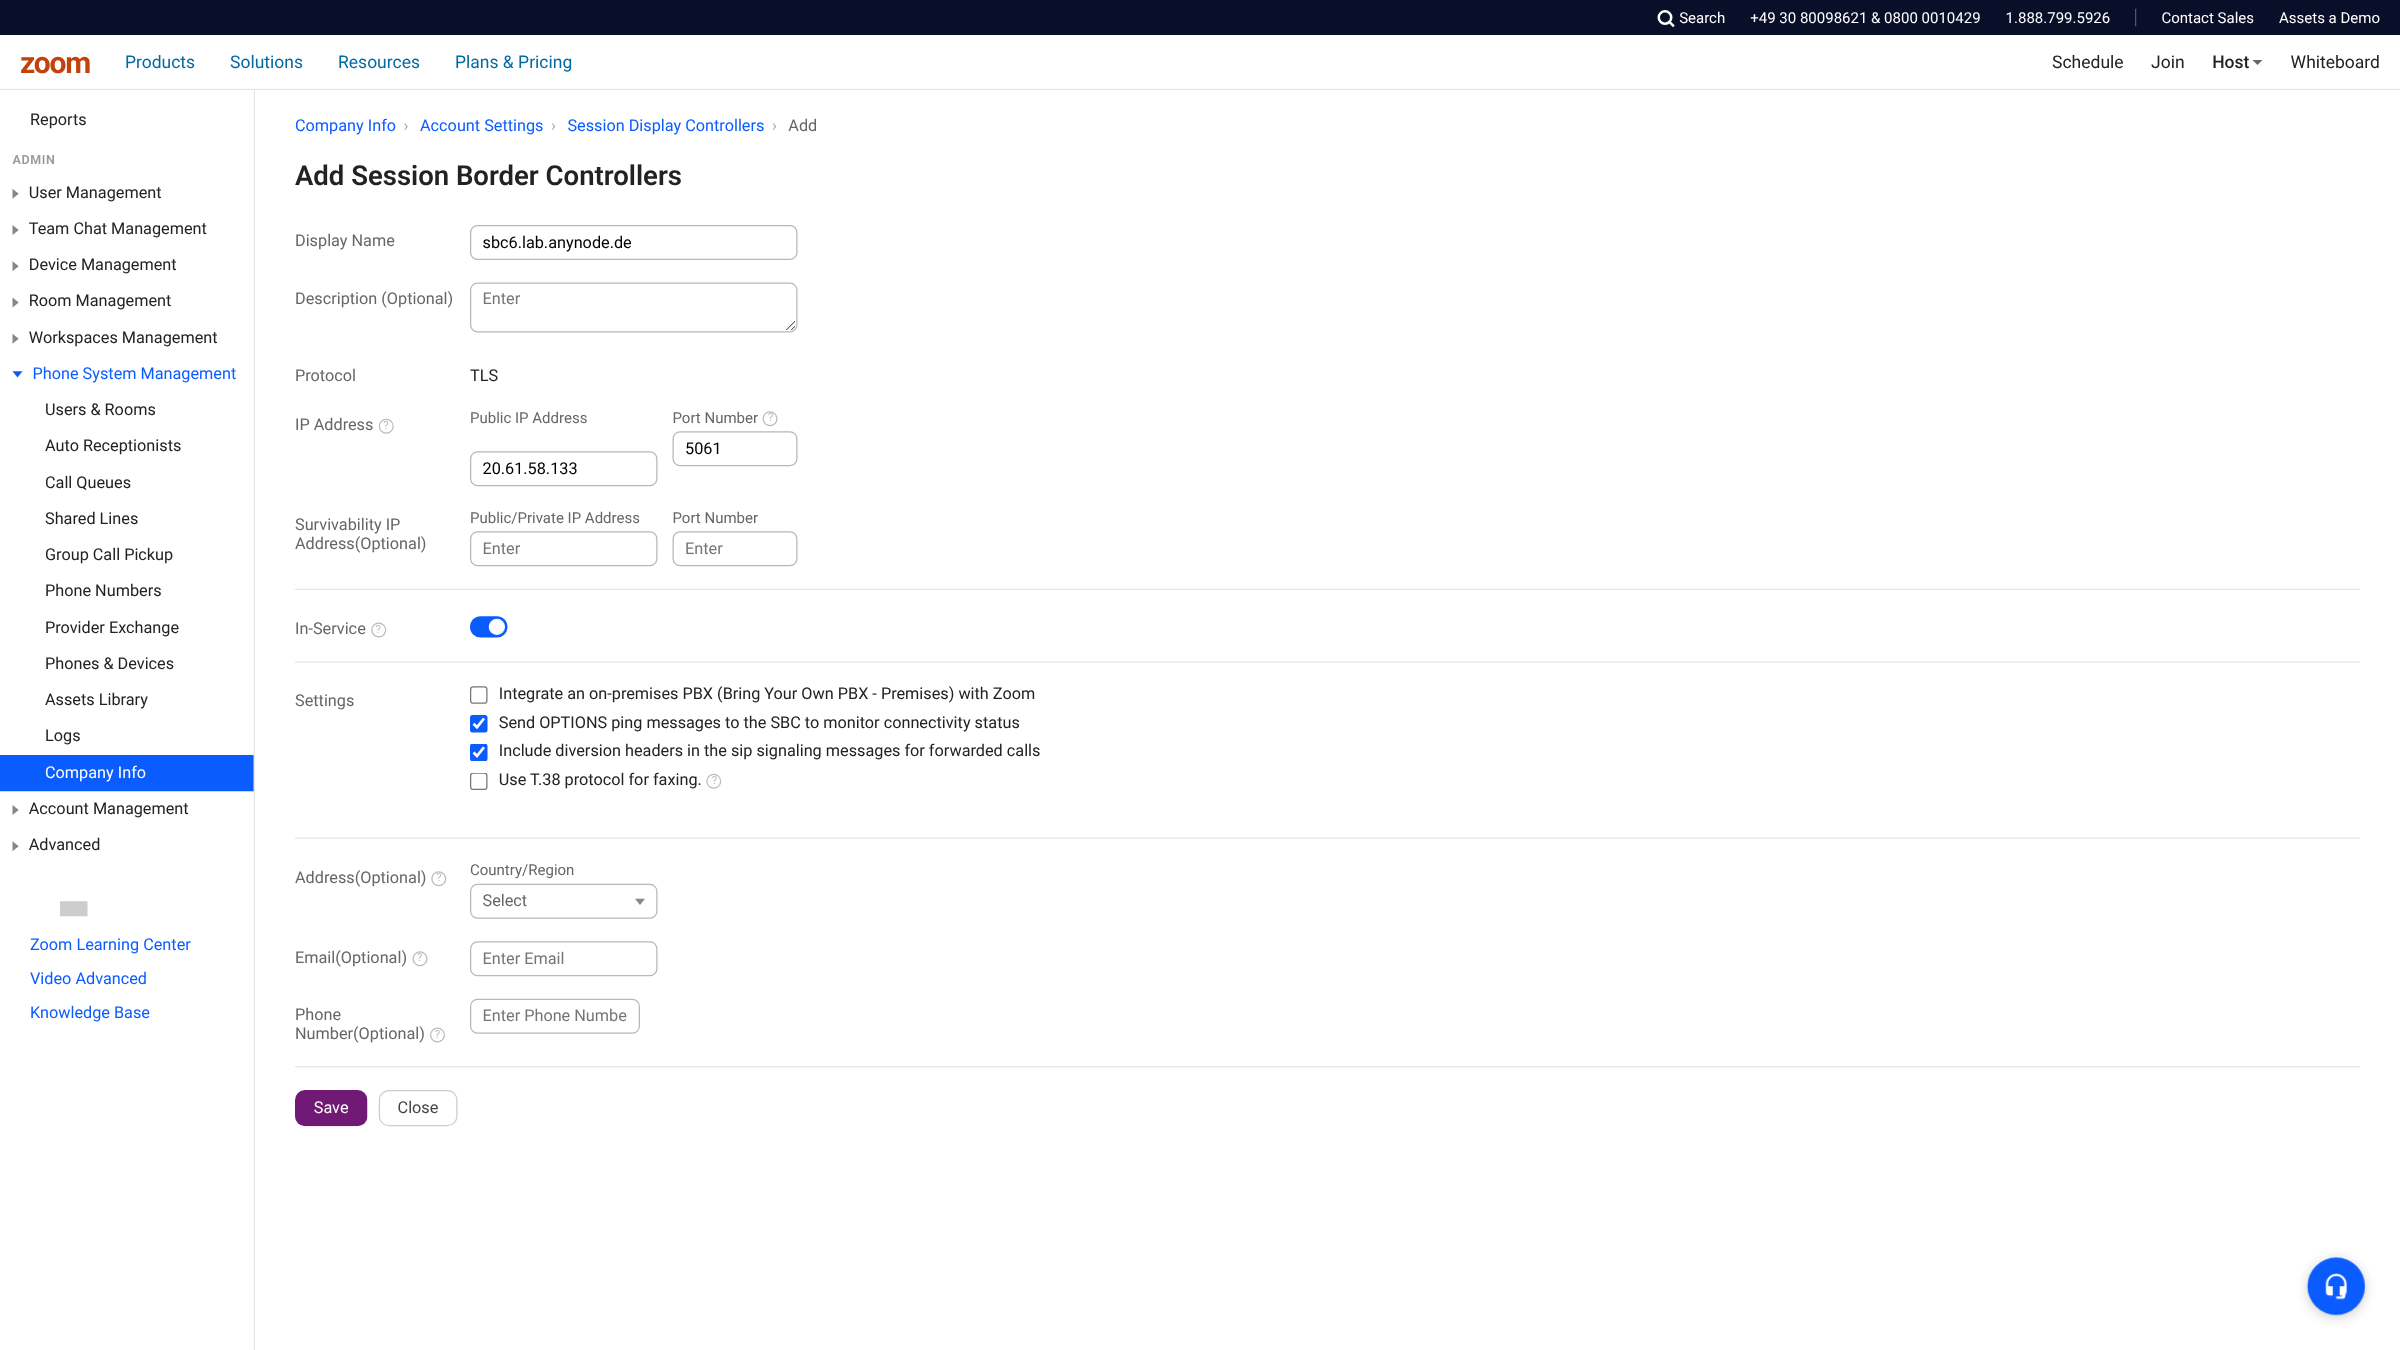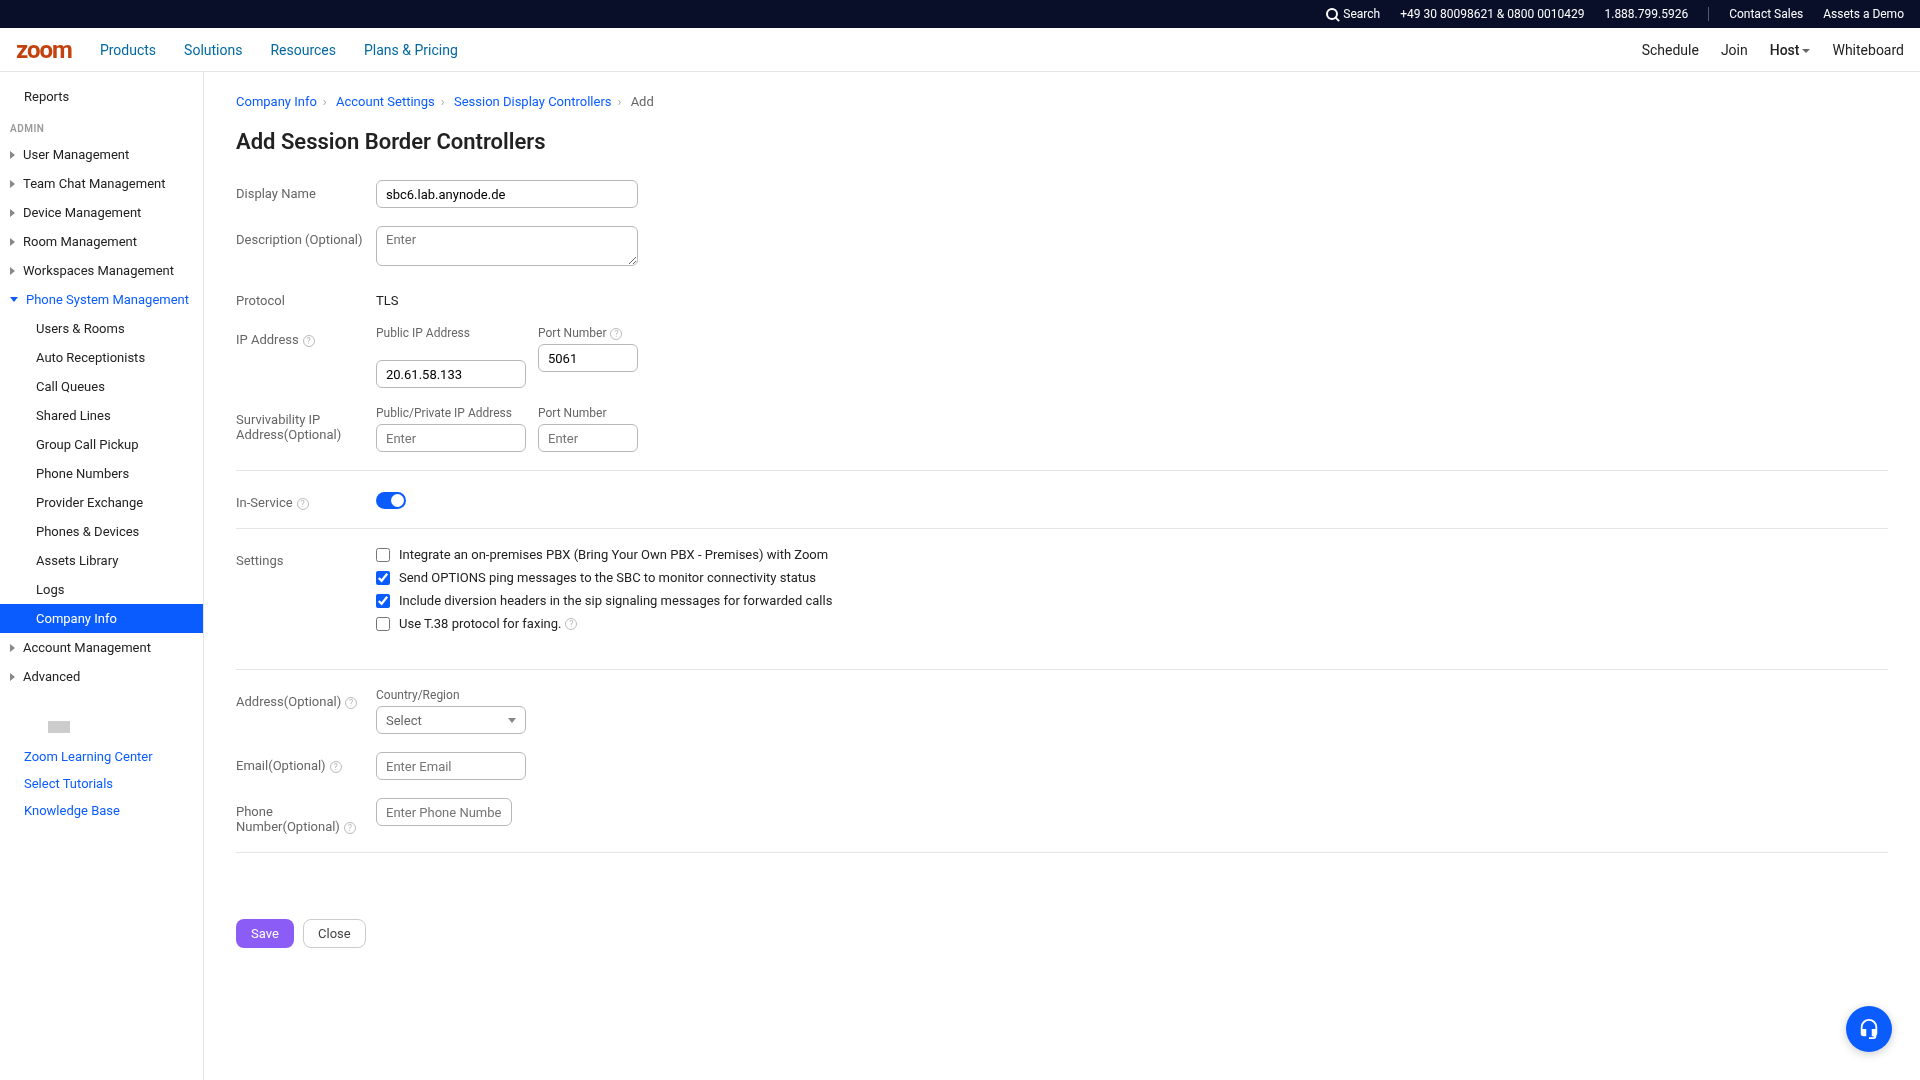--- a/index.html
+++ b/index.html
@@ -58,21 +58,21 @@
 .checkbox-row { display: flex; align-items: center; margin-bottom: 8px; font-size: 13px; }
 .checkbox-row input { margin-right: 9px; width: 14px; height: 14px; accent-color: #0b5cff; }
 .beta-badge { background: #6b5ce5; color: #fff; font-size: 10px; padding: 1px 5px; border-radius: 3px; margin-left: 6px; display: inline-block; }
 
 .select-wrap { position: relative; width: 150px; }
 .select-wrap select { width: 100%; height: 28px; appearance: none; padding-right: 24px; color: #666; }
 .select-wrap::after { content: ""; position: absolute; right: 10px; top: 12px; border-style: solid; border-width: 5px 4px 0 4px; border-color: #888 transparent transparent transparent; pointer-events: none; }
 
 .btn-row { margin-top: 16px; }
 .btn { display: inline-block; padding: 6px 14px; border-radius: 8px; font-size: 13px; cursor: pointer; border: 1px solid transparent; }
-.btn.primary { background: #8b5cf6; color: #fff; margin-top: 48px; }
+.btn.primary { background: #701a75; color: #fff; }
 .btn.secondary { background: #fff; border-color: #ccc; color: #444; margin-left: 6px; }
 
 .fab { position: fixed; right: 28px; bottom: 28px; width: 46px; height: 46px; border-radius: 50%; background: #0b5cff; display: flex; align-items: center; justify-content: center; box-shadow: 0 2px 10px rgba(0,0,0,0.2); cursor: pointer; }
 .fab svg { fill: #fff; }
 </style>
 </head>
 <body>
 
 <div class="topbar">
   <span class="item">
@@ -142,21 +142,21 @@
         <span class="chev"></span>
         <span>Account Management</span>
       </div>
     <div class="link haschev">
         <span class="chev"></span>
         <span>Advanced</span>
       </div>
     <div class="footlinks">
       <div class="hr-short"></div>
       <div>Zoom Learning Center</div>
-      <div>Select Tutorials</div>
+      <div>Video Advanced</div>
       <div>Knowledge Base</div>
     </div>
   </div>
 
   <div class="main">
     <div class="breadcrumb">
       <a>Company Info</a><span class="sep">›</span>
       <a>Account Settings</a><span class="sep">›</span>
       <a>Session Display Controllers</a><span class="sep">›</span>
       <span>Add</span>

